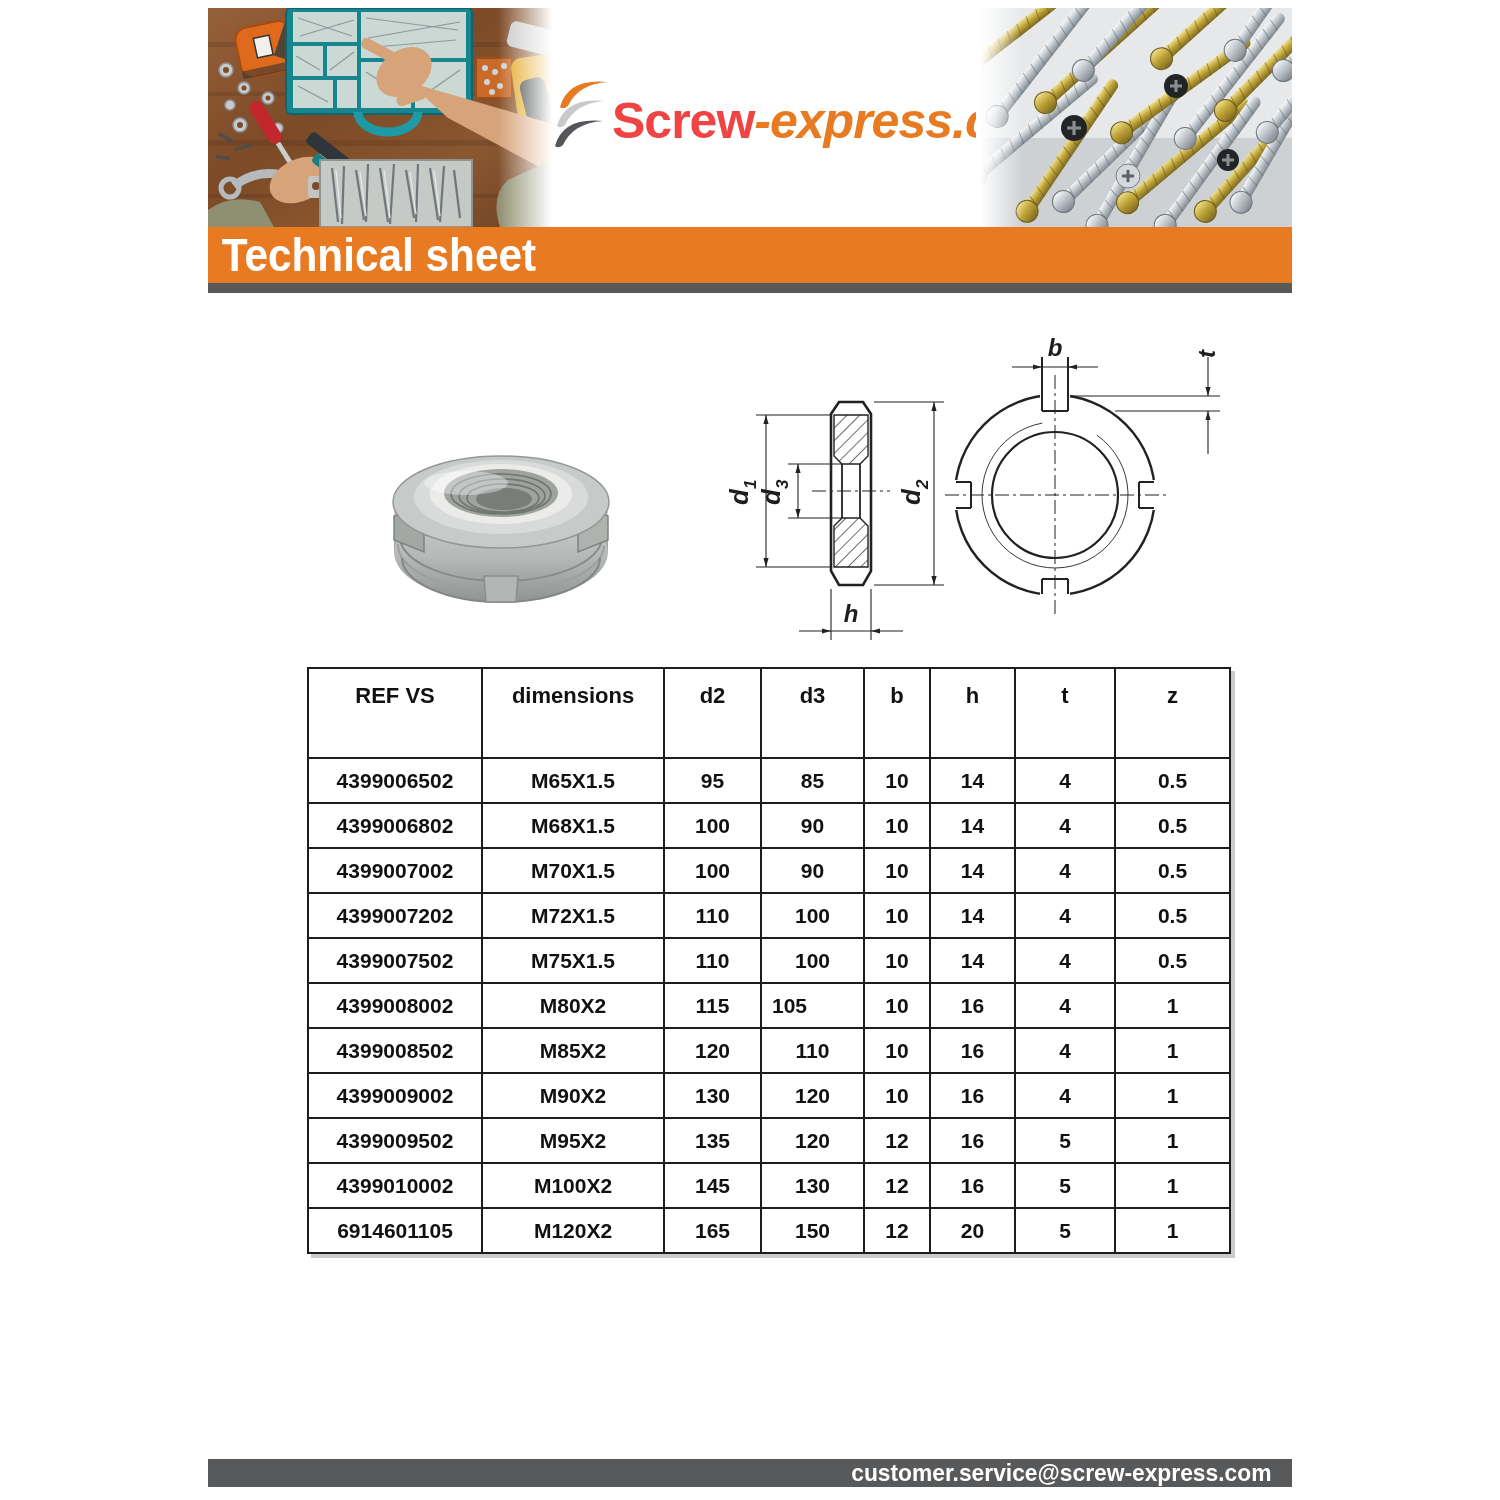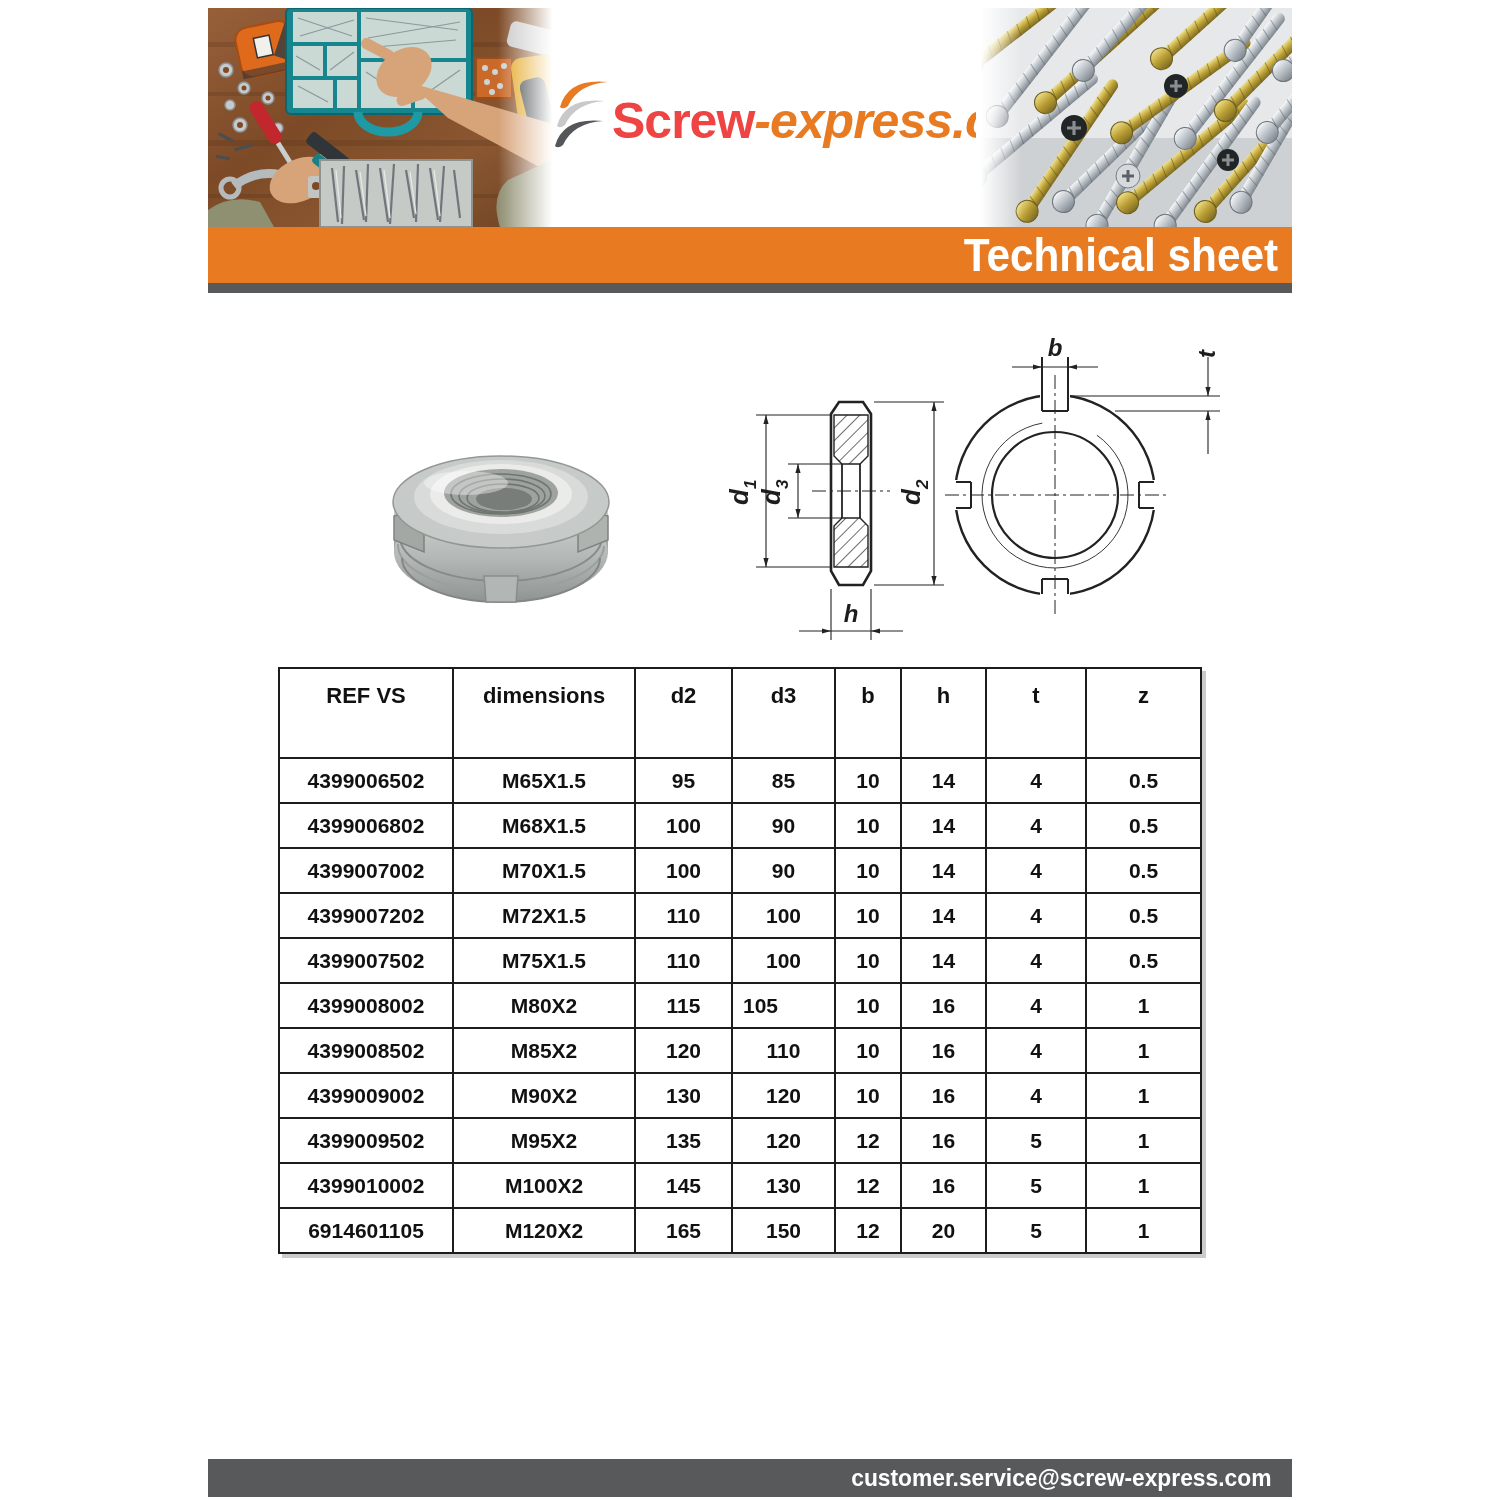--- a/index.html
+++ b/index.html
@@ -13,44 +13,44 @@
   .photo-right{left:770px;top:8px;width:314px;height:219px;}
   .fade-left{left:290px;top:8px;width:64px;height:219px;background:linear-gradient(to right,rgba(255,255,255,0),#fff 85%);}
   .fade-right{left:768px;top:8px;width:46px;height:219px;background:linear-gradient(to right,#fff 10%,rgba(255,255,255,0));}
   .logo-zone{left:352px;top:8px;width:418px;height:219px;background:#fff;}
   .logo-icon{left:346px;top:74px;width:58px;height:104px;}
   .logo-text{left:404px;top:92px;white-space:nowrap;font-size:50px;font-weight:bold;letter-spacing:-1px;}
   .logo-text .t1{color:#ef4444;}
   .logo-text .t2{color:#E87B22;font-style:italic;}
 
   
-  .banner{left:0;top:227px;width:1084px;height:56px;background:#E87B22;display:flex;align-items:center;justify-content:flex-end;}
+  .banner{left:0;top:227px;width:1084px;height:56px;background:#E87B22;display:flex;align-items:center;justify-content:flex-start;}
   .banner span{color:#fff;font-size:46px;font-weight:bold;transform:scaleX(0.92);letter-spacing:0;}
   .gray-strip{left:0;top:283px;width:1084px;height:10px;background:#58595B;}
 
   
   .nut-photo{left:158px;top:390px;width:272px;height:250px;}
   .section-drawing{left:520px;top:368px;width:245px;height:300px;}
   .front-drawing{left:712px;top:323px;width:315px;height:305px;}
 
   svg text.dim{font-family:"Liberation Sans",sans-serif;font-weight:bold;font-style:italic;fill:#1d1d1d;}
 
   
-  .table-wrap{left:70px;top:667px;width:822px;}
+  .table-wrap{left:99px;top:667px;width:822px;}
   table.spec{border-collapse:collapse;table-layout:fixed;width:922px;background:#fff;box-shadow:4px 4px 0 rgba(140,140,140,.45);}
   table.spec th,table.spec td{border:2px solid #1c1c1c;text-align:center;color:#111;font-weight:bold;font-family:"Liberation Sans",sans-serif;overflow:hidden;}
   table.spec th{height:73px;vertical-align:top;padding-top:14px;font-size:22px;}
   table.spec td{height:41px;font-size:21px;}
   table.spec col.c1{width:174px}.spec col.c2{width:182px}.spec col.c3{width:97px}
   table.spec col.c4{width:103px}.spec col.c5{width:66px}.spec col.c6{width:85px}
   table.spec col.c7{width:100px}.spec col.c8{width:115px}
   table.spec tbody tr:nth-child(6) td:nth-child(4){text-align:left;padding-left:10px;}
 
   
-  .footer{left:0;top:1459px;width:1084px;height:38px;background:#58595B;display:flex;align-items:center;justify-content:flex-end;}
+  .footer{left:0;top:1459px;width:1084px;height:28px;background:#58595B;display:flex;align-items:center;justify-content:flex-end;}
   .footer span{color:#fff;font-size:24px;font-weight:bold;padding-right:22px;transform:scaleX(0.95);transform-origin:right center;}
 </style>
 </head>
 <body>
 
 <div class="page">
 <div class="content">
 
   <svg class="abs photo-left" viewBox="0 0 352 219">
     <defs>

